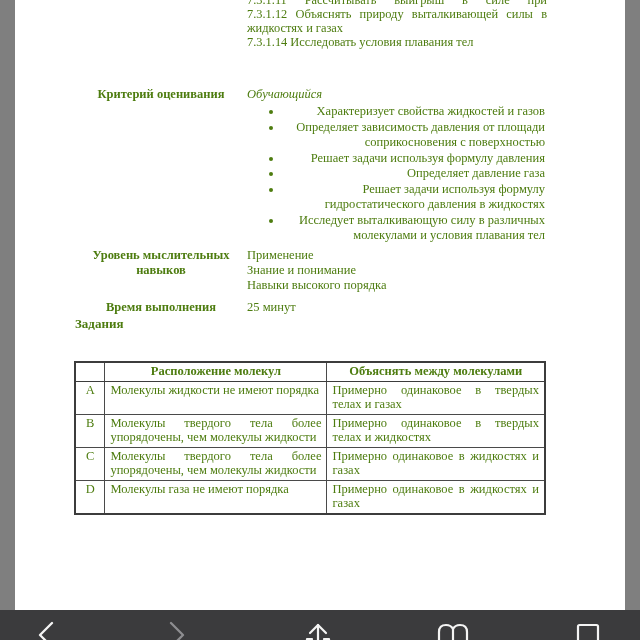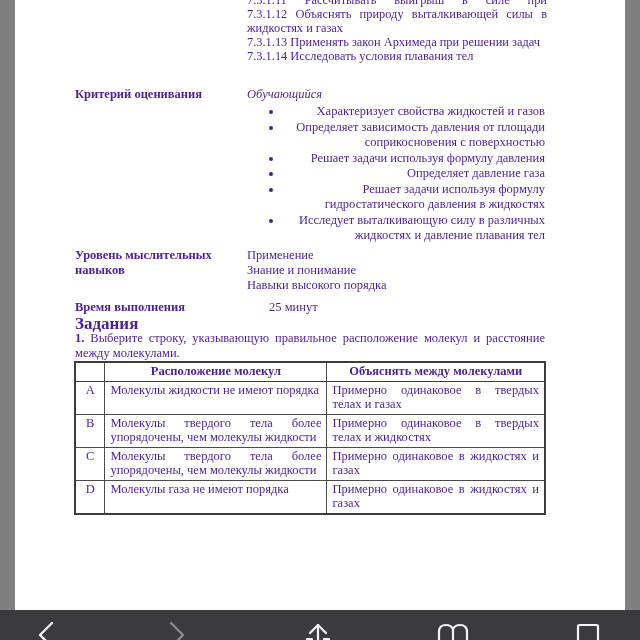--- a/index.html
+++ b/index.html
@@ -3,21 +3,21 @@
 <meta charset="utf-8">
 <style>
   * { box-sizing: border-box; }
   html, body { margin: 0; padding: 0; }
   .screen {
     position: relative;
     width: 640px; height: 640px;
     background: #7f7f7f;
     overflow: hidden;
     font-family: "Liberation Serif", serif;
-    color: #4c1d95;
+    color: #4d7c0f;
   }
   .page {
     position: absolute;
     left: 15px; top: 0;
     width: 610px; height: 611px;
     background: #ffffff;
     overflow: hidden;
   }
   
   .objectives {
@@ -32,34 +32,34 @@
   
   .def-row {
     position: absolute;
     left: 60px;
     width: 470px;
     display: grid;
     grid-template-columns: 172px 1fr;
     font-size: 12.5px;
     line-height: 15px;
   }
-  .def-label { font-weight: bold; }
+  .def-label { font-weight: bold; text-align: center; }
   .criteria-lead { font-style: italic; }
   .criteria-bullets {
     margin: 2px 0 0 0;
     padding-left: 36px;
     line-height: 15.5px;
     text-align: right;
   }
   .criteria-bullets li { padding-left: 2px; }
   .skills-values div { white-space: nowrap; }
   
   .tasks-heading {
     position: absolute; left: 60px; top: 316px;
-    font-size: 17px; font-weight: bold; line-height: 15px;
+    font-size: 13px; font-weight: bold; line-height: 15px;
   }
   .question {
     position: absolute; left: 60px; top: 331px;
     width: 470px;
     font-size: 12.5px; line-height: 14.5px;
     text-align: justify;
   }
   .q-num { font-weight: bold; }
   
   .answer-table {
@@ -100,56 +100,54 @@
 </head>
 <body>
 
 <div class="screen">
 
   <div class="page">
 
     <div class="objectives">
       <div class="obj-line force-spread">7.3.1.11 Рассчитывать выигрыш в силе при</div>
       <div class="obj-line">7.3.1.12 Объяснять природу выталкивающей силы в жидкостях и газах</div>
-      <div class="obj-line">7.3.1.13 Применять закон Архимеда при решении задач</div>
       <div class="obj-line">7.3.1.14 Исследовать условия плавания тел</div>
     </div>
 
     <div class="def-row" style="top:87px;">
       <div class="def-label">Критерий оценивания</div>
       <div>
         <div class="criteria-lead">Обучающийся</div>
         <ul class="criteria-bullets">
           <li>Характеризует свойства жидкостей и газов</li>
           <li>Определяет зависимость давления от площади соприкосновения с поверхностью</li>
           <li>Решает задачи используя формулу давления</li>
           <li>Определяет давление газа</li>
           <li>Решает задачи используя формулу гидростатического давления в жидкостях</li>
-          <li>Исследует выталкивающую силу в различных жидкостях и давление плавания тел</li>
+          <li>Исследует выталкивающую силу в различных молекулами и условия плавания тел</li>
         </ul>
       </div>
     </div>
 
     <div class="def-row" style="top:248px;">
       <div class="def-label">Уровень мыслительных навыков</div>
       <div class="skills-values">
         <div>Применение</div>
         <div>Знание и понимание</div>
         <div>Навыки высокого порядка</div>
       </div>
     </div>
 
-    <div class="def-row" style="top:300px;gap:22px;">
+    <div class="def-row" style="top:300px;">
       <div class="def-label">Время выполнения</div>
       <div>25 минут</div>
     </div>
 
     <div class="tasks-heading">Задания</div>
 
-    <div class="question"><span class="q-num">1.</span><span> Выберите строку, указывающую правильное расположение молекул и расстояние между молекулами.</span></div>
 
     <table class="answer-table">
       <thead>
         <tr>
           <th class="col-letter"></th>
           <th class="col-arr">Расположение молекул</th>
           <th class="col-dist">Объяснять между молекулами</th>
         </tr>
       </thead>
       <tbody>

